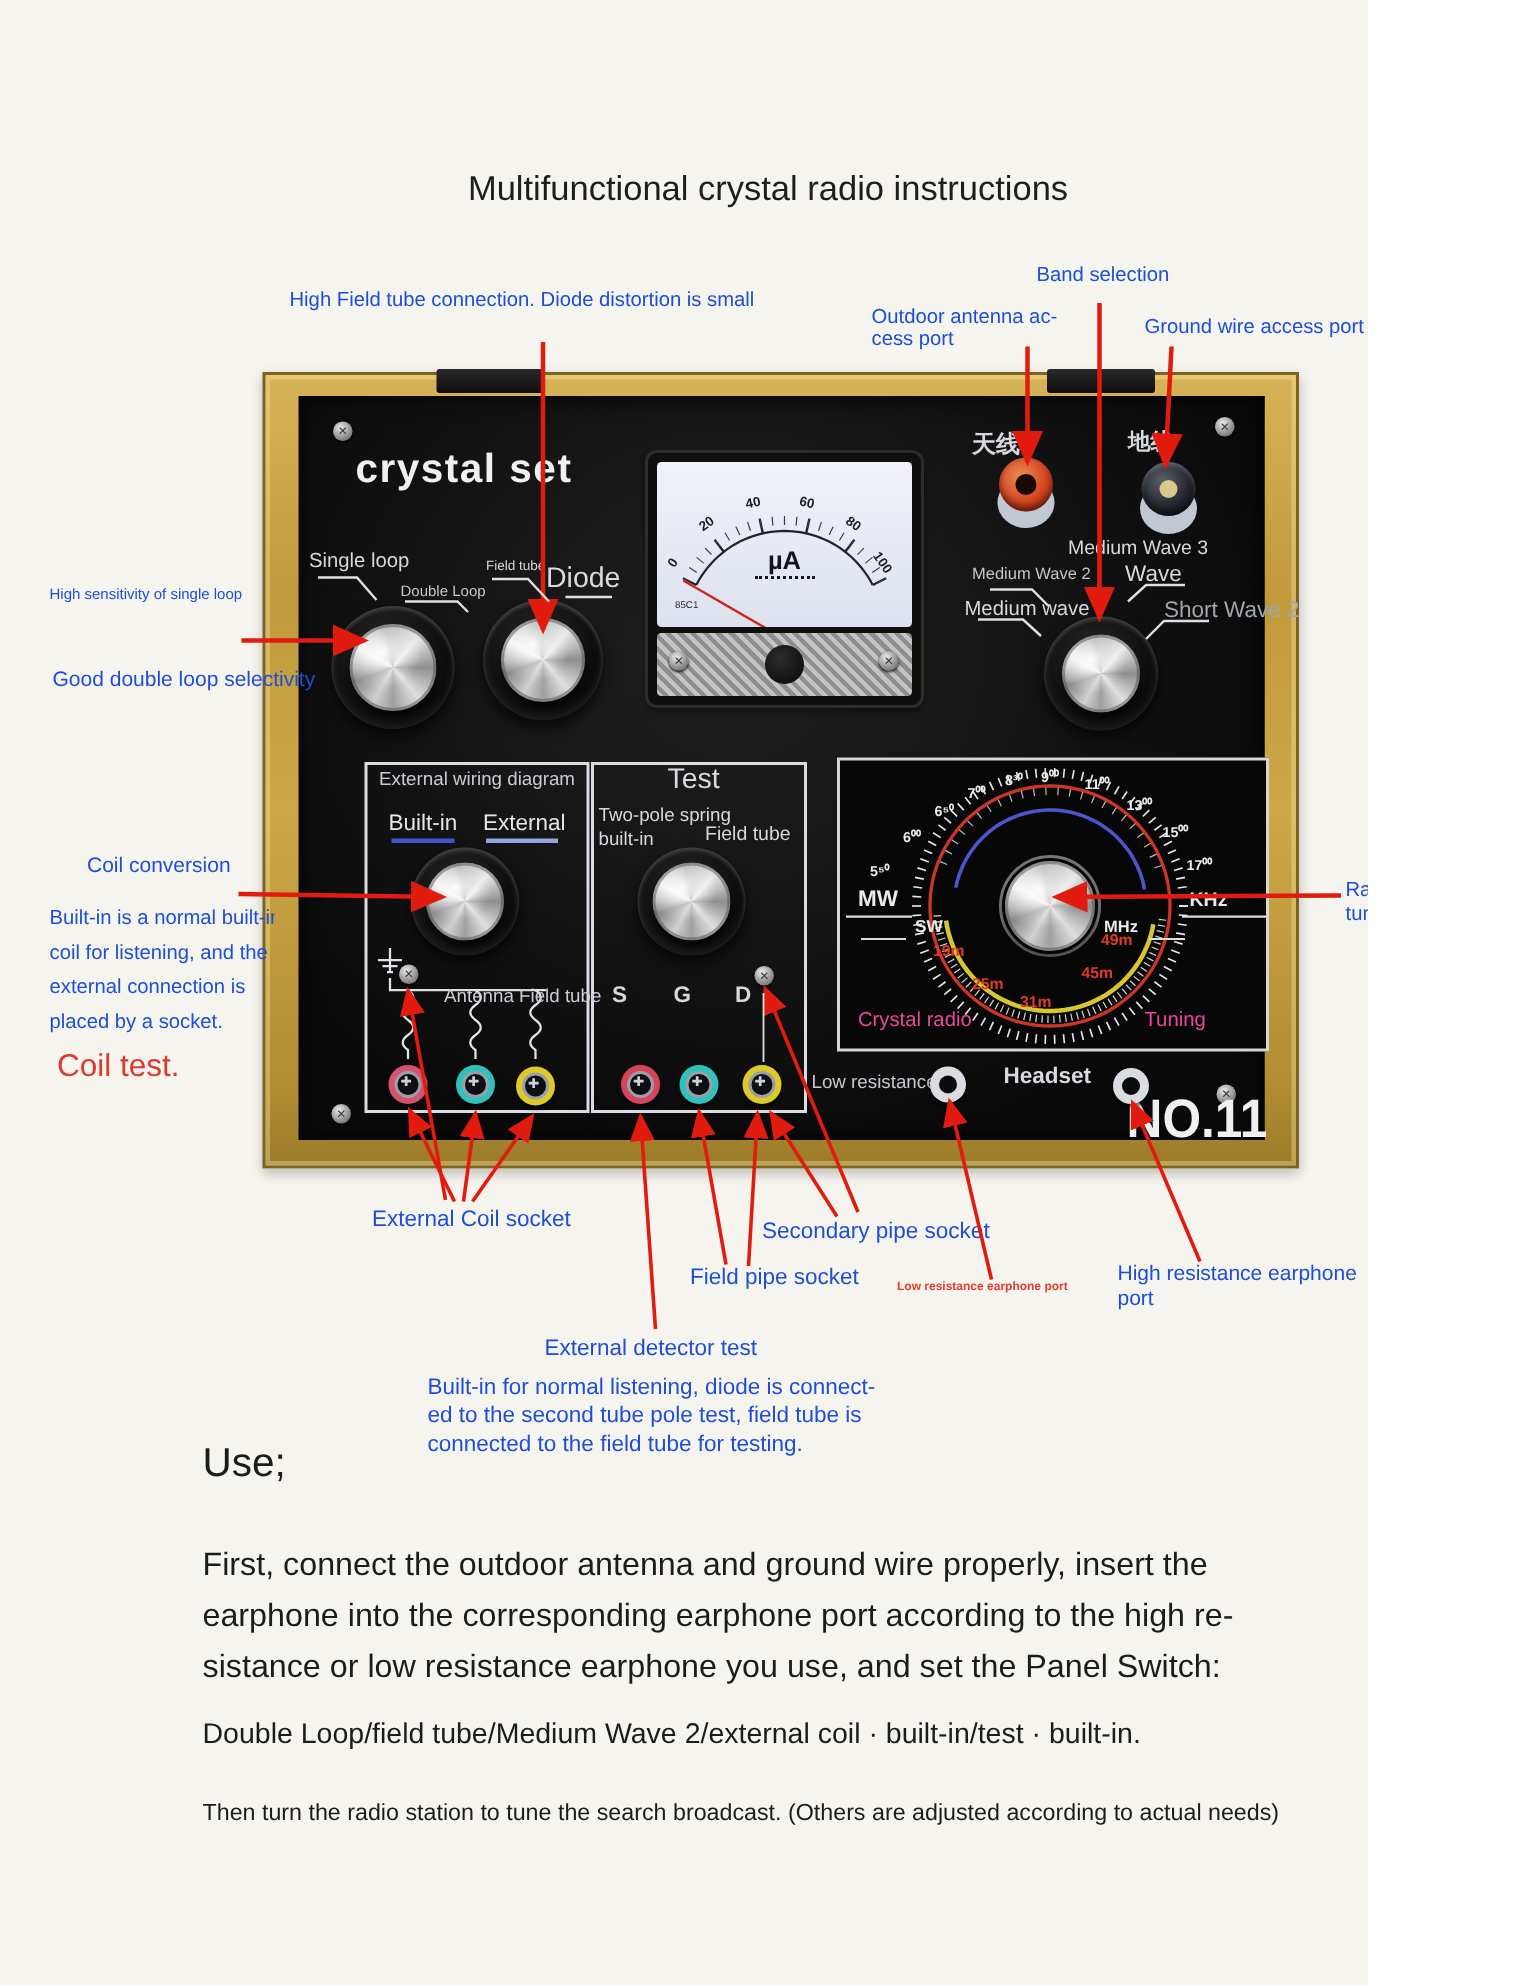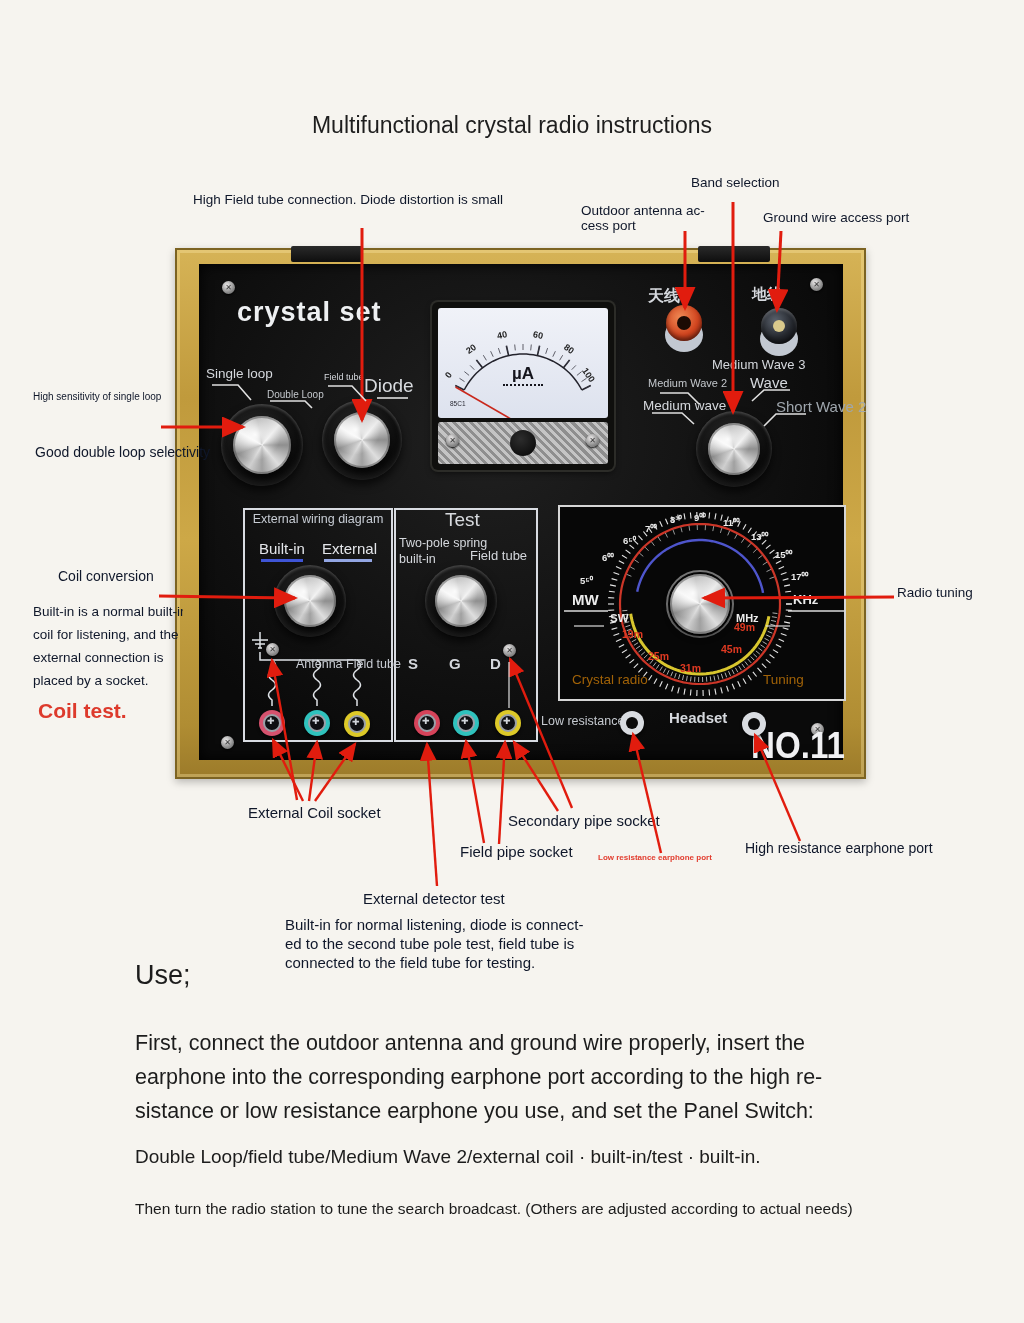--- a/index.html
+++ b/index.html
@@ -1,22 +1,22 @@
 <!DOCTYPE html>
 <html><head>
 <meta charset="utf-8">
 <style>
   html,body{margin:0;padding:0;}
   body{font-family:"Liberation Sans", sans-serif; background:#ffffff;}
-  #stage{position:relative;width:1024px;height:1323px;background:#f6f4ef;overflow:hidden;}
+  #stage{position:relative;width:912px;height:1323px;background:#f6f4ef;overflow:hidden;}
   .abs{position:absolute;}
   .pre{white-space:pre-line;}
   .clip{white-space:pre;overflow:hidden;}
   
-  .ann{position:absolute;color:#0f172a;font-size:13.5px;line-height:1.2;z-index:8;}
+  .ann{position:absolute;color:#1d4ed8;font-size:13.5px;line-height:1.2;z-index:8;}
   .ann.big{font-size:15px;}
   
   .frame{position:absolute;left:175px;top:248px;width:687px;height:527px;
     background:linear-gradient(180deg,#d6b356,#c09a3c 28%,#cda847 55%,#b08d33 90%,#9c7b2a);
     border:2px solid #7c6322;box-shadow:inset 0 0 0 3px rgba(255,235,170,.35), 0 3px 8px rgba(0,0,0,.25);z-index:1;}
   .panel{position:absolute;left:199px;top:264px;width:644px;height:496px;
     background:radial-gradient(ellipse at 45% 35%, #202020, #0a0a0a 75%);
     box-shadow:inset 0 0 14px #000;z-index:2;}
   .hinge{position:absolute;top:246px;width:72px;height:16px;background:linear-gradient(#2a2a2a,#0e0e0e);border-radius:2px;z-index:3;}
   .wlabel{position:absolute;color:#d5d8dd;z-index:4;}
@@ -43,21 +43,21 @@
   .blueline{position:absolute;height:3px;z-index:5;}
   .meter{position:absolute;left:432px;top:302px;width:182px;height:168px;background:#0f0f0d;border-radius:6px;z-index:4;box-shadow:0 0 0 2px #2c2c28, 0 3px 6px rgba(0,0,0,.6);}
   .mface{position:absolute;left:6px;top:6px;width:170px;height:110px;background:linear-gradient(#f0f2f8,#dde2ee);border-radius:3px;}
   .mlabel{position:absolute;font-size:9px;font-weight:bold;color:#1d1d1d;}
   .mbottom{position:absolute;left:6px;top:120px;width:170px;height:42px;border-radius:3px;
     background:repeating-linear-gradient(45deg,#c4c4c4 0 3px,#8e8e8e 3px 6px);}
   .mbottom .mknob{position:absolute;left:72px;top:8px;width:26px;height:26px;border-radius:50%;background:radial-gradient(circle at 40% 35%,#2d2d2d,#050505);}
   .dialbox{position:absolute;left:558px;top:505px;width:288px;height:196px;background:#070707;border:2px solid #d6d6d6;box-sizing:border-box;z-index:4;overflow:hidden;}
   .dn{position:absolute;color:#ebebeb;font-size:9.5px;font-weight:bold;z-index:6;}
   .dband{position:absolute;color:#e03a22;font-size:10.5px;font-weight:bold;z-index:6;}
-  .dcap{position:absolute;color:#a16207;font-size:13.5px;z-index:6;}
+  .dcap{position:absolute;color:#ec4899;font-size:13.5px;z-index:6;}
   .watermark{position:absolute;left:212px;top:586px;width:620px;z-index:6;
     font-size:80px;font-weight:bold;letter-spacing:6px;color:rgba(250,250,250,0.05);
     -webkit-text-stroke:2px rgba(240,240,240,0.16);pointer-events:none;}
   .overlay{position:absolute;left:0;top:0;z-index:9;pointer-events:none;}
   .blacktext{color:#222;}
 </style>
 </head>
 <body>
 
 <div id="stage">
@@ -433,21 +433,21 @@
   <div class="ann pre" style="left:581px;top:203px;line-height:15px;">Outdoor antenna ac-
 cess port</div>
   <div class="ann" style="left:763px;top:210px;">Ground wire access port</div>
   <div class="ann" style="left:33px;top:391px;font-size:10px;">High sensitivity of single loop</div>
   <div class="ann" style="left:35px;top:444px;font-size:14px;">Good double loop selectivity</div>
   <div class="ann" style="left:58px;top:568px;font-size:14px;">Coil conversion</div>
   <div class="ann clip" style="left:33px;top:600px;width:150px;line-height:23px;">Built-in is a normal built-in
 coil for listening, and the
 external connection is
 placed by a socket.</div>
-  <div class="ann" style="left:38px;top:698px;font-size:21px;color:#dd3a2c;font-weight:bold;">Coil test.</div>
+  <div class="ann" style="left:38px;top:698px;font-size:21px;color:#dd3a2c;">Coil test.</div>
   <div class="ann" style="left:897px;top:585px;">Radio tuning</div>
   <div class="ann big" style="left:248px;top:804px;">External Coil socket</div>
   <div class="ann big" style="left:508px;top:812px;">Secondary pipe socket</div>
   <div class="ann big" style="left:460px;top:843px;">Field pipe socket</div>
   <div class="ann" style="left:598px;top:853px;font-size:8px;font-weight:bold;color:#e23c2e;">Low resistance earphone port</div>
   <div class="ann" style="left:745px;top:840px;font-size:14px;">High resistance earphone port</div>
   <div class="ann big" style="left:363px;top:890px;">External detector test</div>
   <div class="ann pre" style="left:285px;top:915px;font-size:15px;line-height:19px;">Built-in for normal listening, diode is connect-
 ed to the second tube pole test, field tube is
 connected to the field tube for testing.</div>

